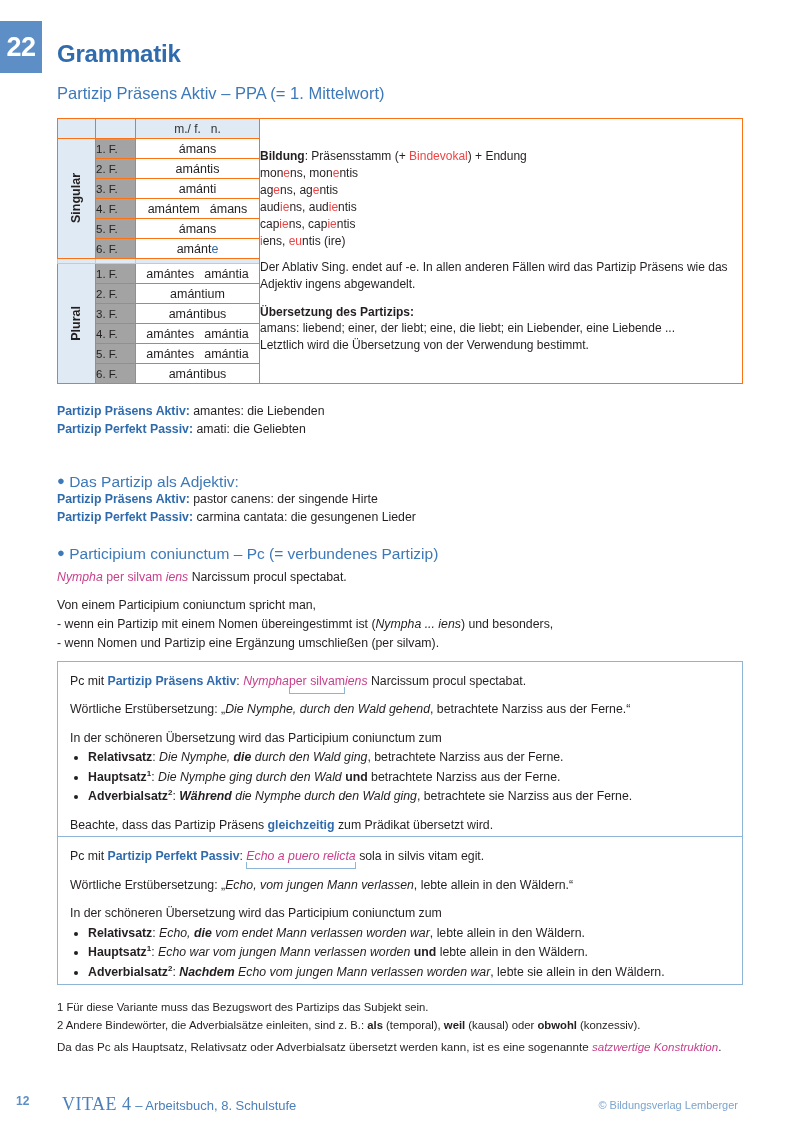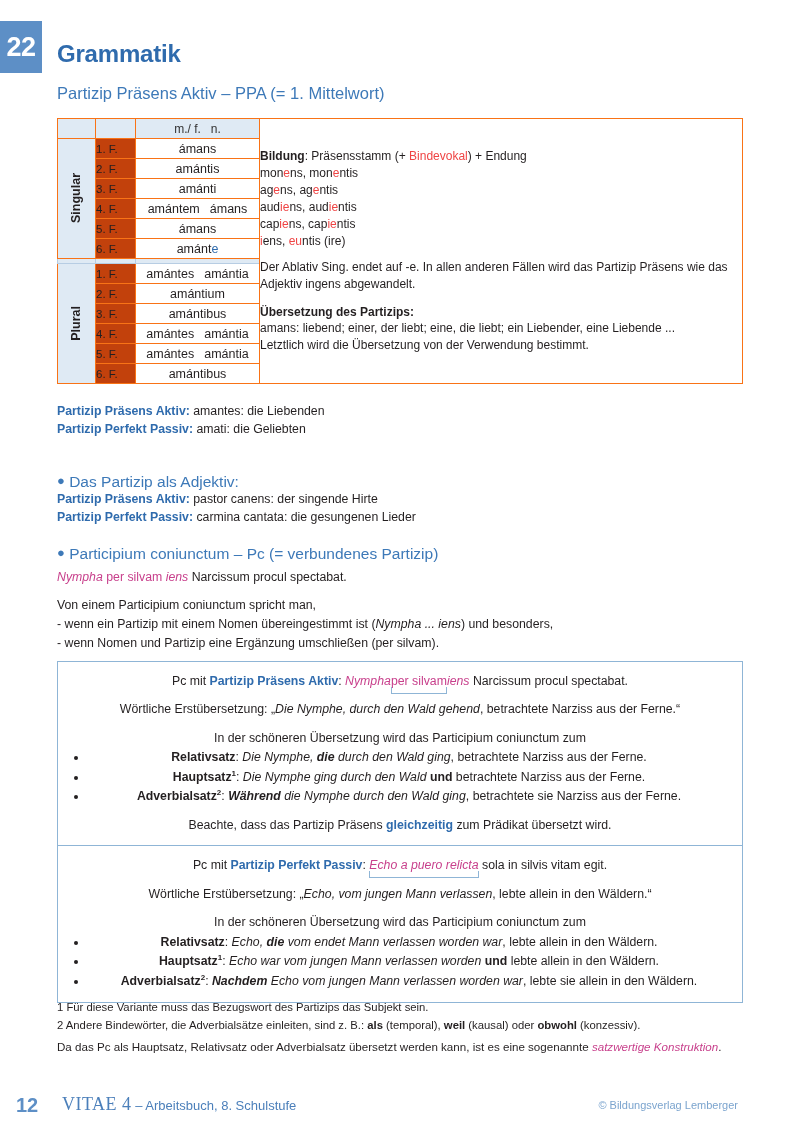--- a/index.html
+++ b/index.html
@@ -40,21 +40,21 @@
     border-collapse: collapse;
     font-size: 11.6px;
   }
   .decl-table td {
     border: 1px solid #f97316;
     padding: 0;
     height: 20px;
     vertical-align: middle;
   }
   .c-num { width: 37px; background: #dfeaf4; }
-  .c-case { width: 40px; background: #c2410c; text-align: left; padding-left: 6px;
+  .c-case { width: 40px; background: #a3a3a3; text-align: left; padding-left: 6px;
             font-size: 11.5px; }
   .c-forms { width: 124px; background: #ffffff; text-align: center; font-size: 12.5px;}
   .c-info { background:#ffffff; text-align: left; padding-left: 9px; font-size: 12px;
             line-height: 1.0; vertical-align: middle;}
   .hdr-blank { background:#dfeaf4; height:19px; }
   .hdr-mfn { background:#dfeaf4; text-align:center; font-size: 12px; color:#333; }
   .vert-label {
     writing-mode: vertical-rl;
     transform: rotate(180deg);
     font-weight: bold;
@@ -92,46 +92,45 @@
   .magenta { color:#c8408c; }
   .magenta-i { color:#c8408c; font-style: italic; }
   .it { font-style: italic; }
 
   .pc-intro { font-size:12.3px; line-height:1.55; margin-top:9px; }
 
   
   .boxwrap { position:absolute; left:57px; width:686px; }
   .exbox {
     border: 1px solid #8fb5d6;
-    padding: 10px 12px 11px 12px;
+    padding: 10px 12px 2px 12px;
     font-size: 12.3px;
     line-height: 1.5;
     background: #ffffff;
-    text-align: center;
   }
   .exbox.second { border-top: 1px solid #8fb5d6; }
   .exline { margin: 0 0 10px 0; }
   .exline:last-child { margin-bottom: 0; }
   .exlist { margin: 0; padding-left: 18px; }
   .exlist li { margin: 1px 0; }
   .bracket-host { position: relative; display:inline-block; }
   .bracket {
     position:absolute; left:0; right:0; top: 15px; height: 7px;
     border: 1px solid #8fb5d6; border-top: none;
   }
   .blue-bold { color:#2f6bad; font-weight:bold; }
 
   
   .footnotes { position:absolute; left:57px; width:686px; font-size:11.3px; line-height:1.55; }
   .closing { position:absolute; left:57px; width:686px; font-size:11.6px; }
 
   
   .footer-num {
     position:absolute; left:16px; top:1094px;
-    font-size:20px; font-weight:bold; color:#5d8fc6;
+    font-size:12px; font-weight:bold; color:#5d8fc6;
   }
   .footer-title {
     position:absolute; left:62px; top:1094px;
     font-size:18px; color:#4b7fba; font-family:"Liberation Serif", serif;
     letter-spacing: 0.5px;
   }
   .footer-sub { font-size:13px; font-family:Liberation Sans, sans-serif; letter-spacing:0; }
   .footer-right {
     position:absolute; right:62px; top:1099px;
     font-size:11px; color:#7ba4ce;

